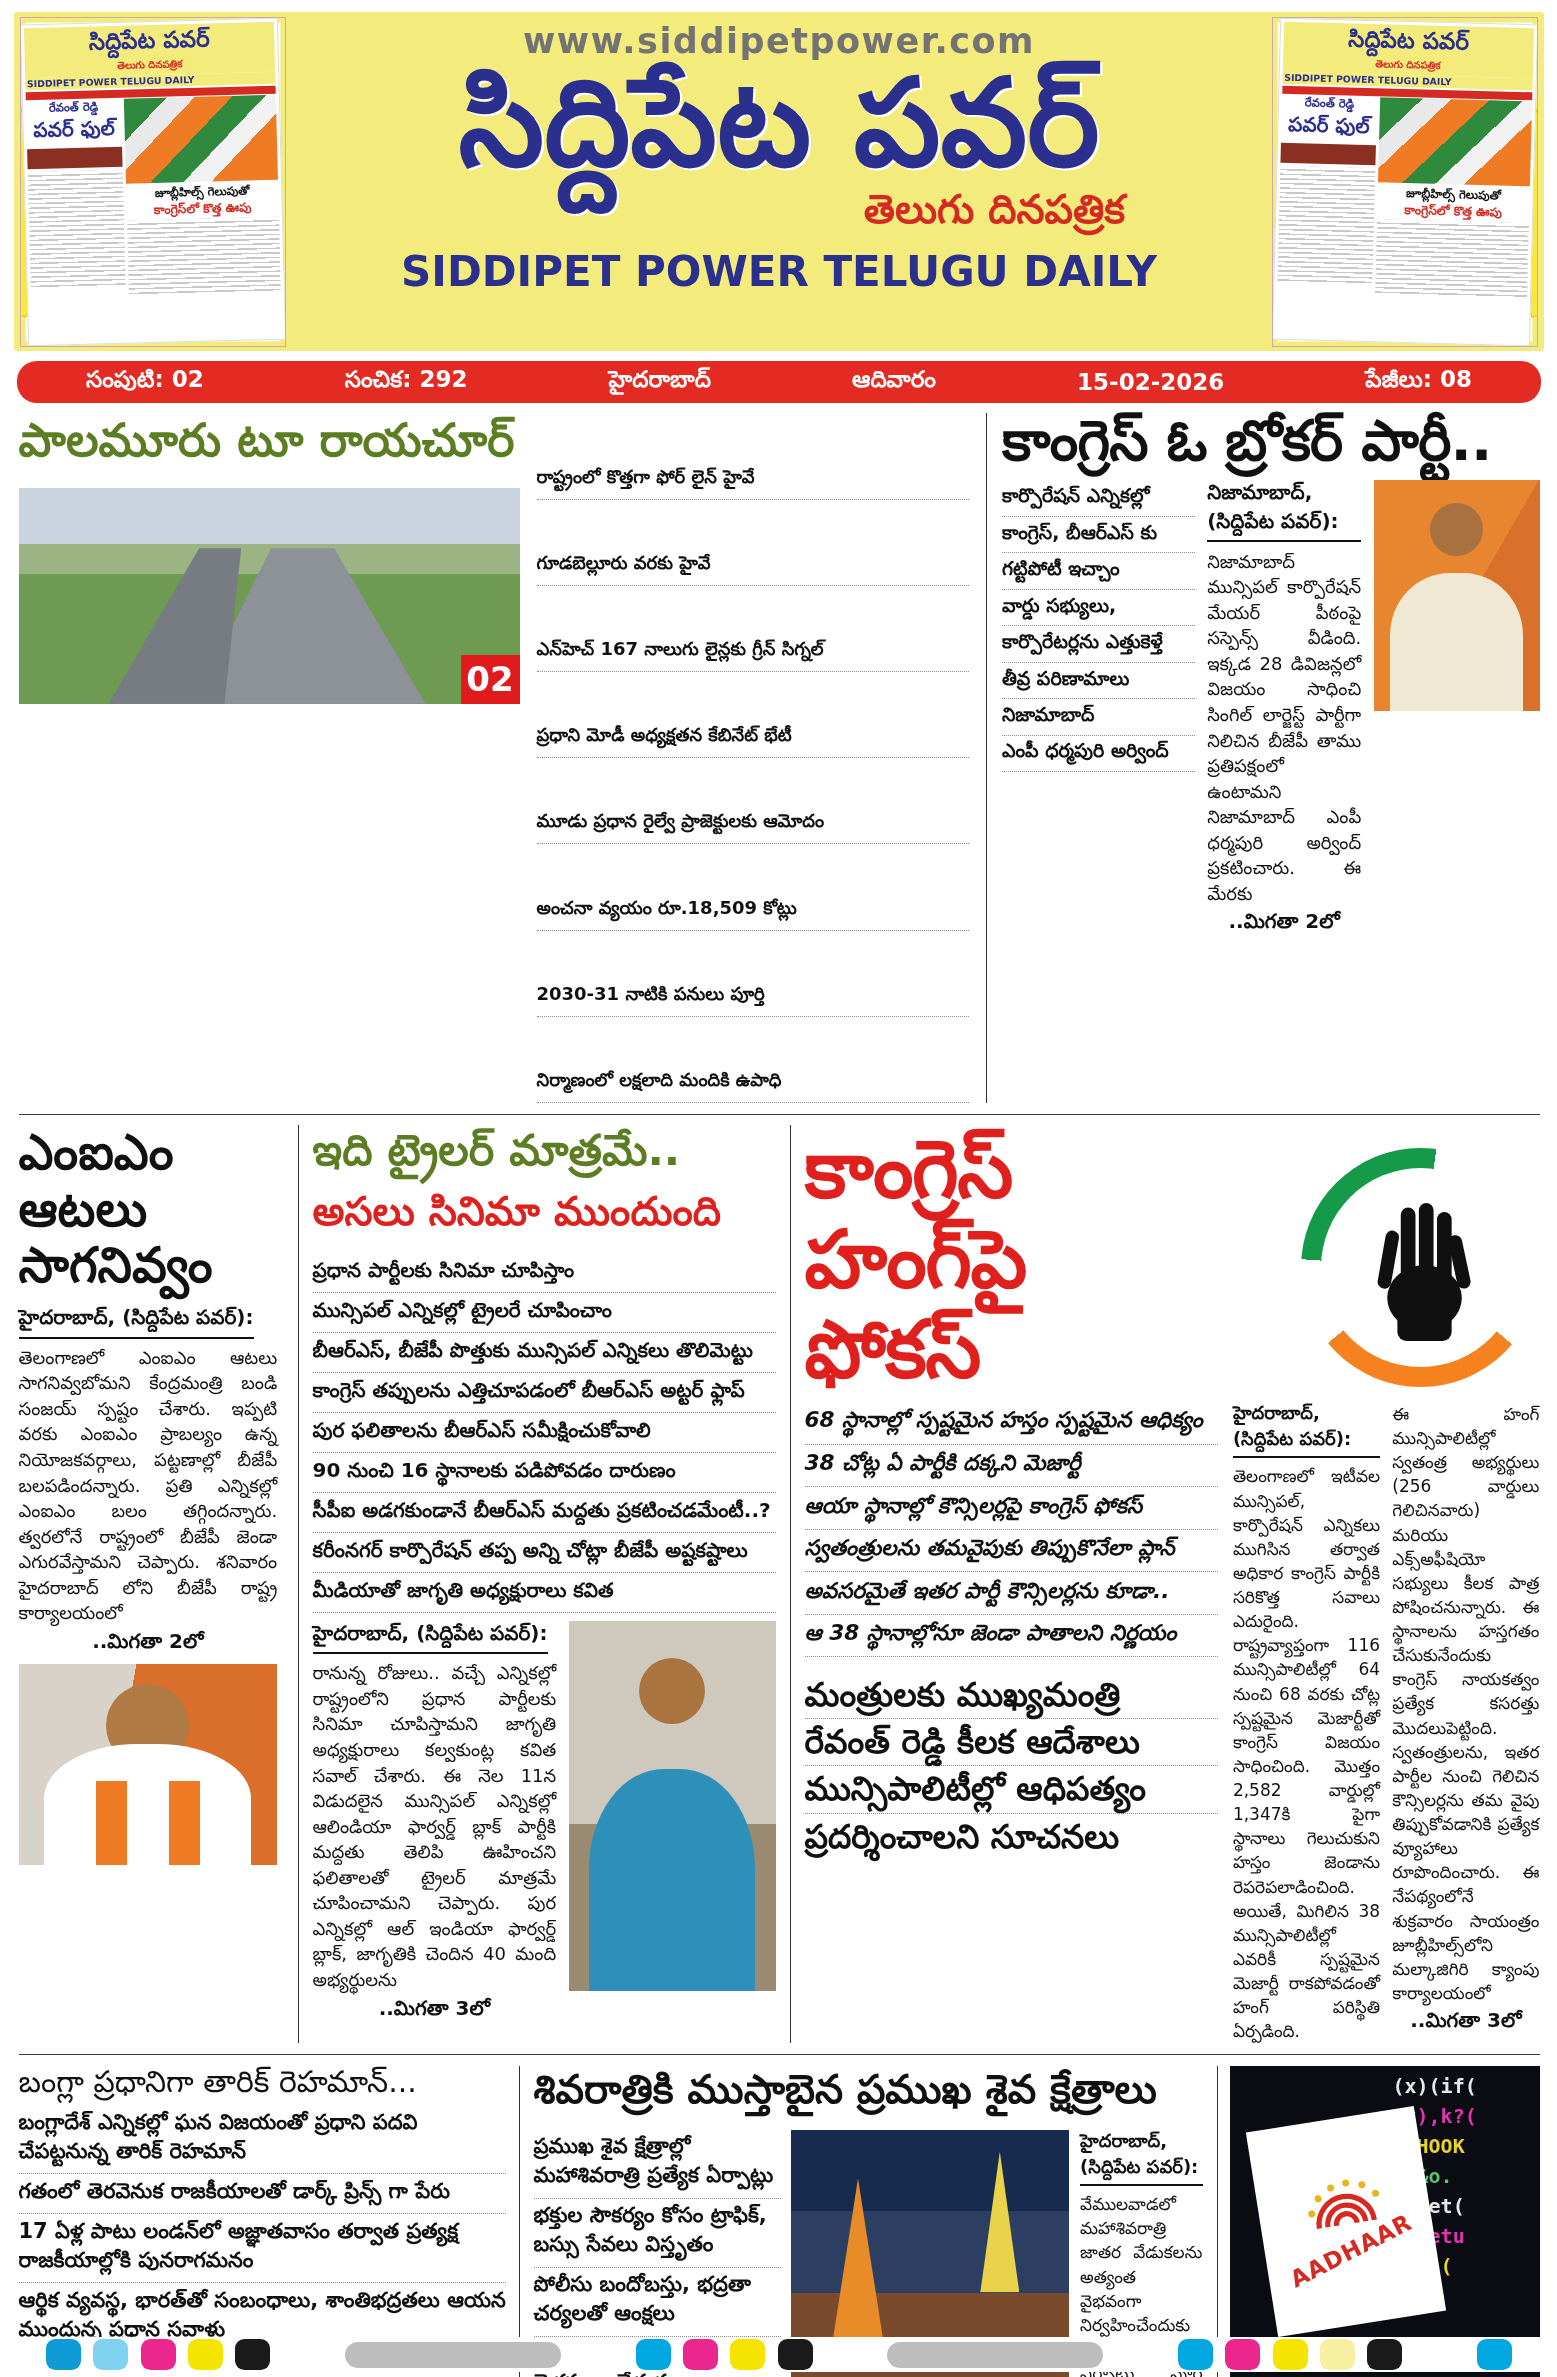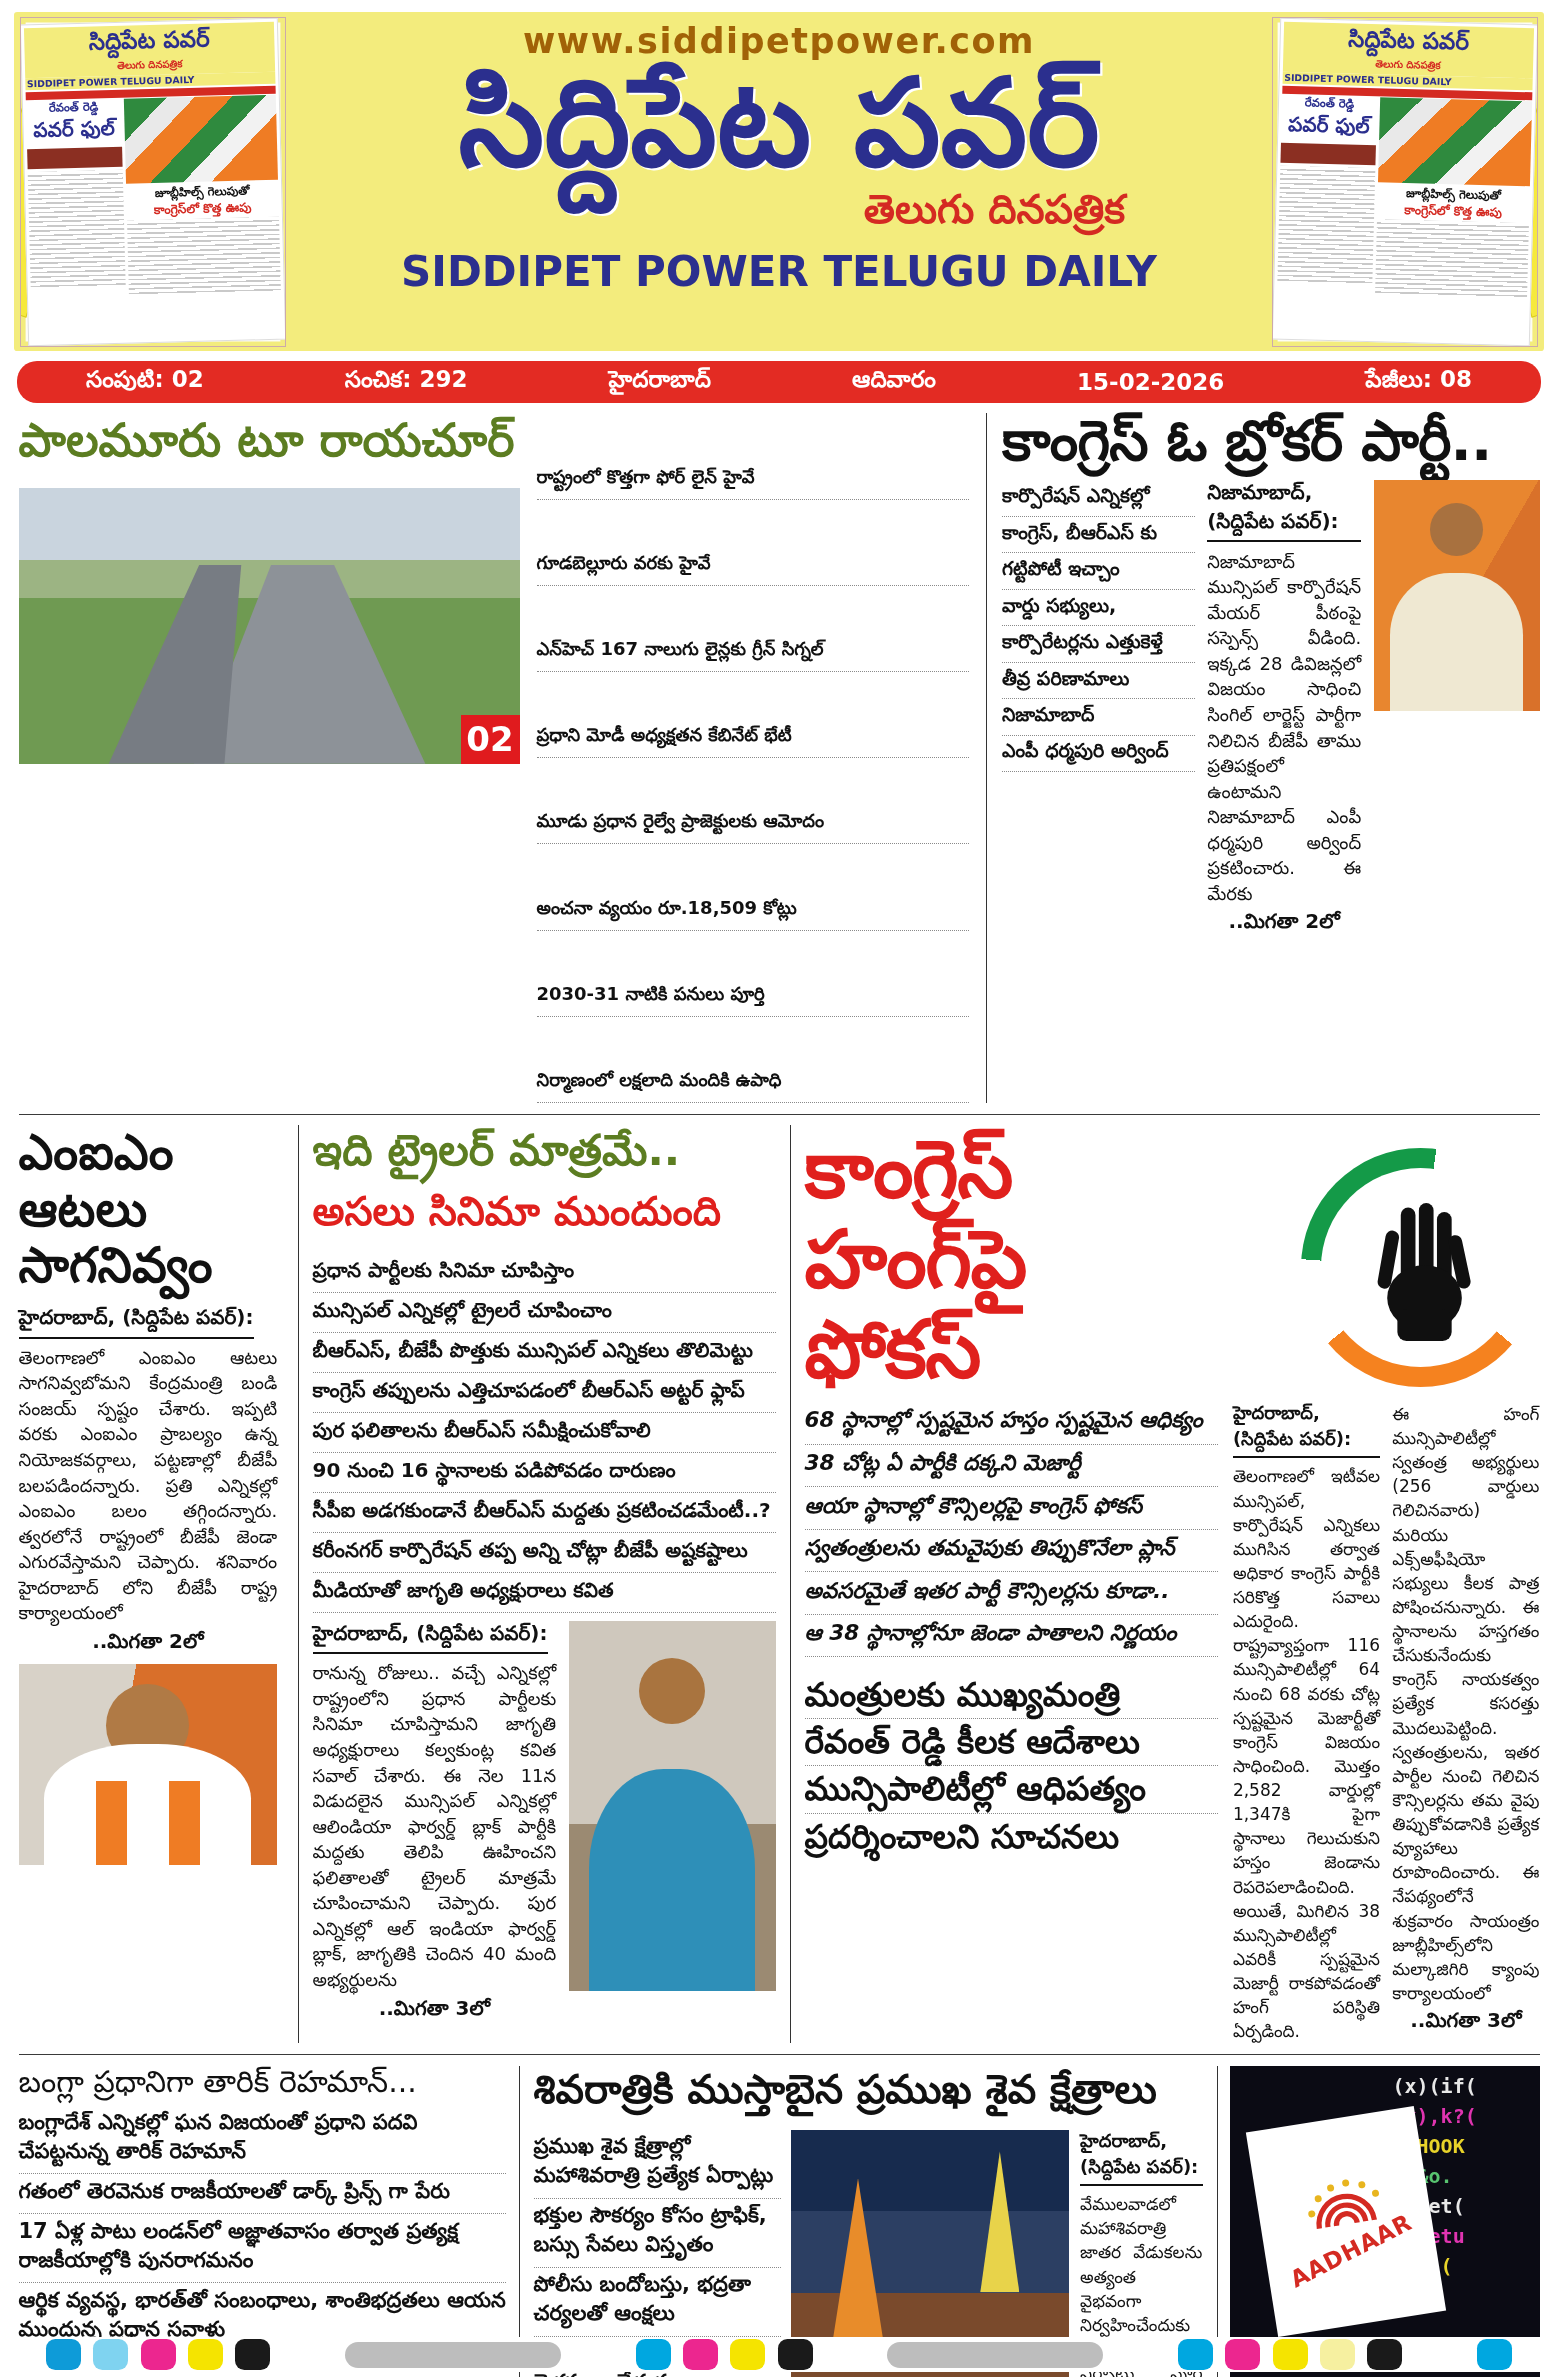--- a/index.html
+++ b/index.html
@@ -21,21 +21,21 @@
   .t-c1 { width:38%; }
   .t-h1 { color:#2b2f8e; font-weight:bold; font-size:11.6px; text-align:center; }
   .t-h2 { color:#2b2f8e; font-weight:bold; font-size:20px; text-align:center; }
   .t-redband { background:#8b2f22; height:20px; margin:2.3px 0; }
   .t-flags { height:85px; background:linear-gradient(135deg,#2f8a3e 0 18%,#e9e9e9 18% 30%,#ef7c24 30% 46%,#2f8a3e 46% 60%,#f2f2f2 60% 72%,#ef7c24 72% 100%); }
   .t-h3 { color:#111; font-weight:bold; font-size:11.6px; text-align:center; margin-top:3.1px; }
   .t-h4 { color:#d42a22; font-weight:bold; font-size:12.3px; text-align:center; }
   .t-lines { flex:1; height:116px; background:repeating-linear-gradient(#fff 0 3.1px, #c9c9c9 3.1px 4.6px); }
   .t-ribbon { position:absolute; left:-31px; top:93px; width:69px; height:201px; background:#f6e93c; transform:rotate(18deg); border:0.8px solid #d8c91e; }
   .mast-center { flex:1; display:flex; flex-direction:column; align-items:center; }
-  .mast-url { font-size:35px; font-weight:bold; color:#a16207; letter-spacing:1.5px; margin-top:4.6px; }
+  .mast-url { font-size:35px; font-weight:bold; color:#737373; letter-spacing:1.5px; margin-top:4.6px; }
   .mast-title { font-size:122px; font-weight:bold; color:#2b2f8e; line-height:1.02; text-shadow:2.3px 2.3px 0 #ffffff; }
   .mast-sub { font-size:40px; font-weight:bold; color:#d42a22; align-self:flex-end; margin-right:139px; }
   .mast-eng { font-size:42px; font-weight:bold; color:#2b2f8e; margin-top:4.6px; }
 
   
   .infobar { margin:9.3px 17px 0; background:#e32b23; border-radius:20px; height:42px; display:flex; align-items:center; justify-content:space-between; padding:0 69px; }
   .info-item { color:#fff; font-size:23px; font-weight:bold; }
 
   
   .rule { border-top:1.5px solid #3a3a3a; margin:10.8px 18.5px; }
@@ -44,21 +44,21 @@
   .more { font-weight:bold; font-size:20px; text-align:center; margin-top:3.1px; }
   .item { border-bottom:1.5px dotted #8a8a8a; font-weight:bold; }
   .badge { position:absolute; width:59px; height:49px; background:#e01b1e; color:#fff; font-size:34px; font-weight:bold; display:flex; align-items:center; justify-content:center; }
   .photo { position:relative; overflow:hidden; background:#888; }
   .portrait::before { content:""; position:absolute; width:32%; padding-top:32%; border-radius:50%; background:var(--skin,#b9875f); top:10%; left:34%; }
   .portrait::after { content:""; position:absolute; top:40%; left:10%; right:10%; bottom:0; border-radius:45% 45% 0 0; background:var(--shirt,#f0ead9); }
 
   
   .row1 { display:grid; grid-template-columns:501px 432px 1fr; gap:17px; padding:10.8px 18.5px 0; }
   .h-green { color:#5c7d21; font-size:46px; font-weight:bold; margin-bottom:9.3px; }
-  .photo-highway { height:276px; background:linear-gradient(#c9d4de 0 26%, #9cb483 26% 40%, #6f9a52 40% 100%); }
+  .photo-highway { height:216px; background:linear-gradient(#c9d4de 0 26%, #9cb483 26% 40%, #6f9a52 40% 100%); }
   .photo-highway::before { content:""; position:absolute; top:28%; bottom:0; left:14%; right:16%; background:#8d9298; clip-path:polygon(30% 100%, 96% 100%, 70% 0, 52% 0); }
   .photo-highway::after { content:""; position:absolute; top:28%; bottom:0; left:18%; right:40%; background:#777c83; clip-path:polygon(0 100%, 55% 100%, 63% 0, 43% 0); }
   .photo-highway .badge { right:0; bottom:0; }
   .pointlist-lg .item { font-size:18px; padding:6.2px 0 7px;margin-top:46px; }
   .h-black1 { font-size:56px; font-weight:bold; line-height:1.0; margin-bottom:10.8px; letter-spacing:-0.8px; }
   .col-broker { border-left:1.5px solid #333; padding-left:15.4px; }
   .sidepoints .item { font-size:19px; padding:3.9px 0 4.6px; }
   .photo-arvind { height:231px; --skin:#a8713f; --shirt:#efe8d2; background:linear-gradient(120deg,#e8862f 0 55%, #d9712a 55%); }
 
   

